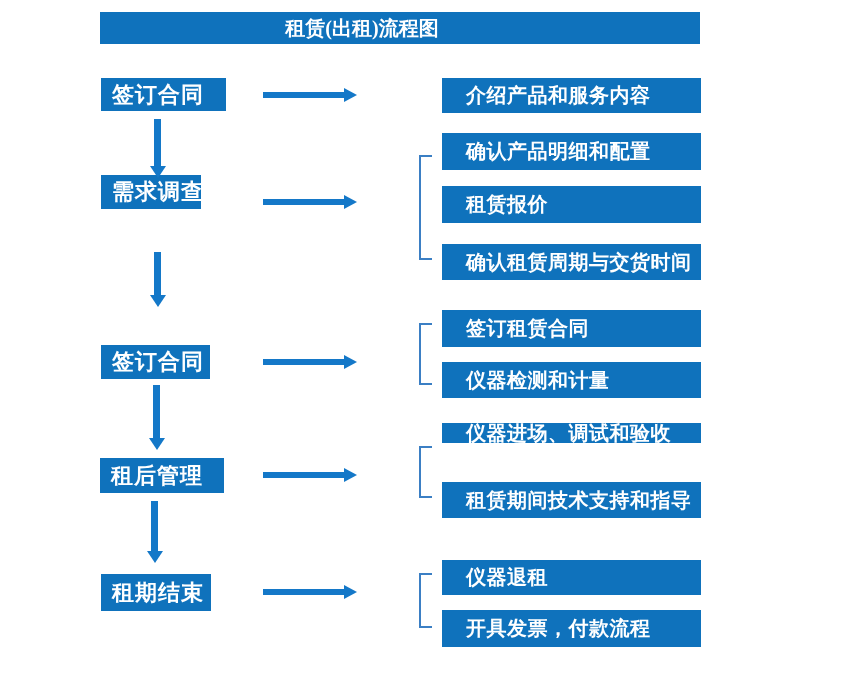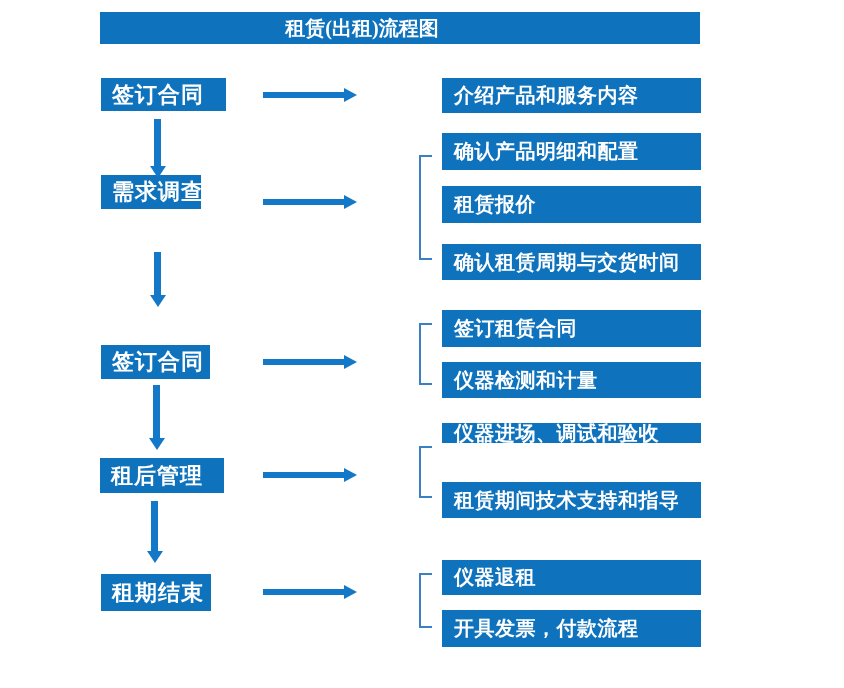--- a/index.html
+++ b/index.html
@@ -34,21 +34,21 @@
     display:flex;align-items:center;
     padding-left:11px;
     white-space:nowrap;
   }
   .output-box{
     position:absolute;left:442px;width:259px;
     background:var(--box-blue);
     color:var(--text-white);
     font-size:20px;font-weight:bold;letter-spacing:0.5px;
     display:flex;align-items:center;
-    padding-left:12px;
+    padding-left:24px;
     white-space:nowrap;
     overflow:hidden;
   }
   
   .varrow{
     position:absolute;width:7px;
     background:var(--arrow-blue);
   }
   .varrow::after{
     content:"";position:absolute;top:100%;left:50%;

